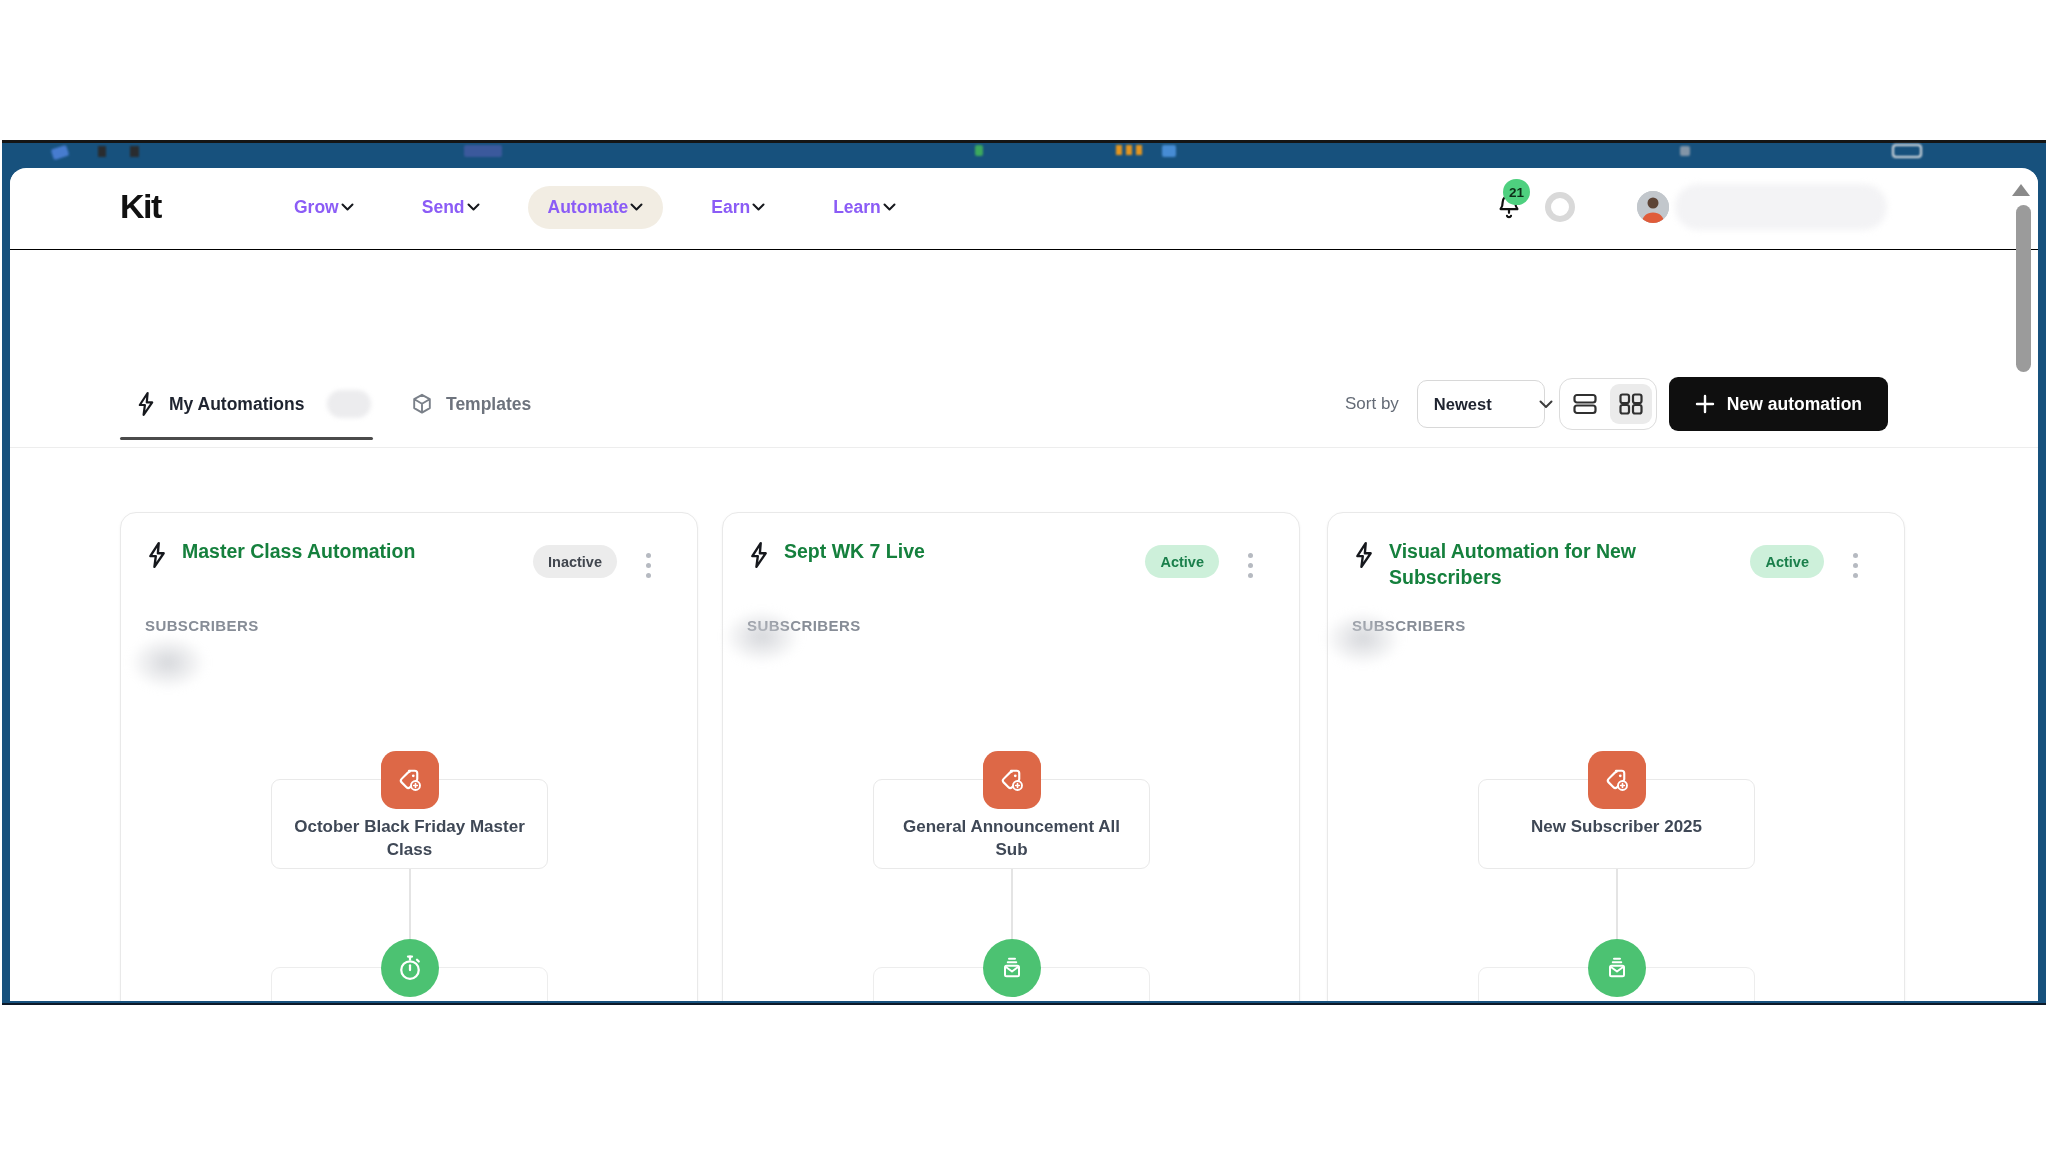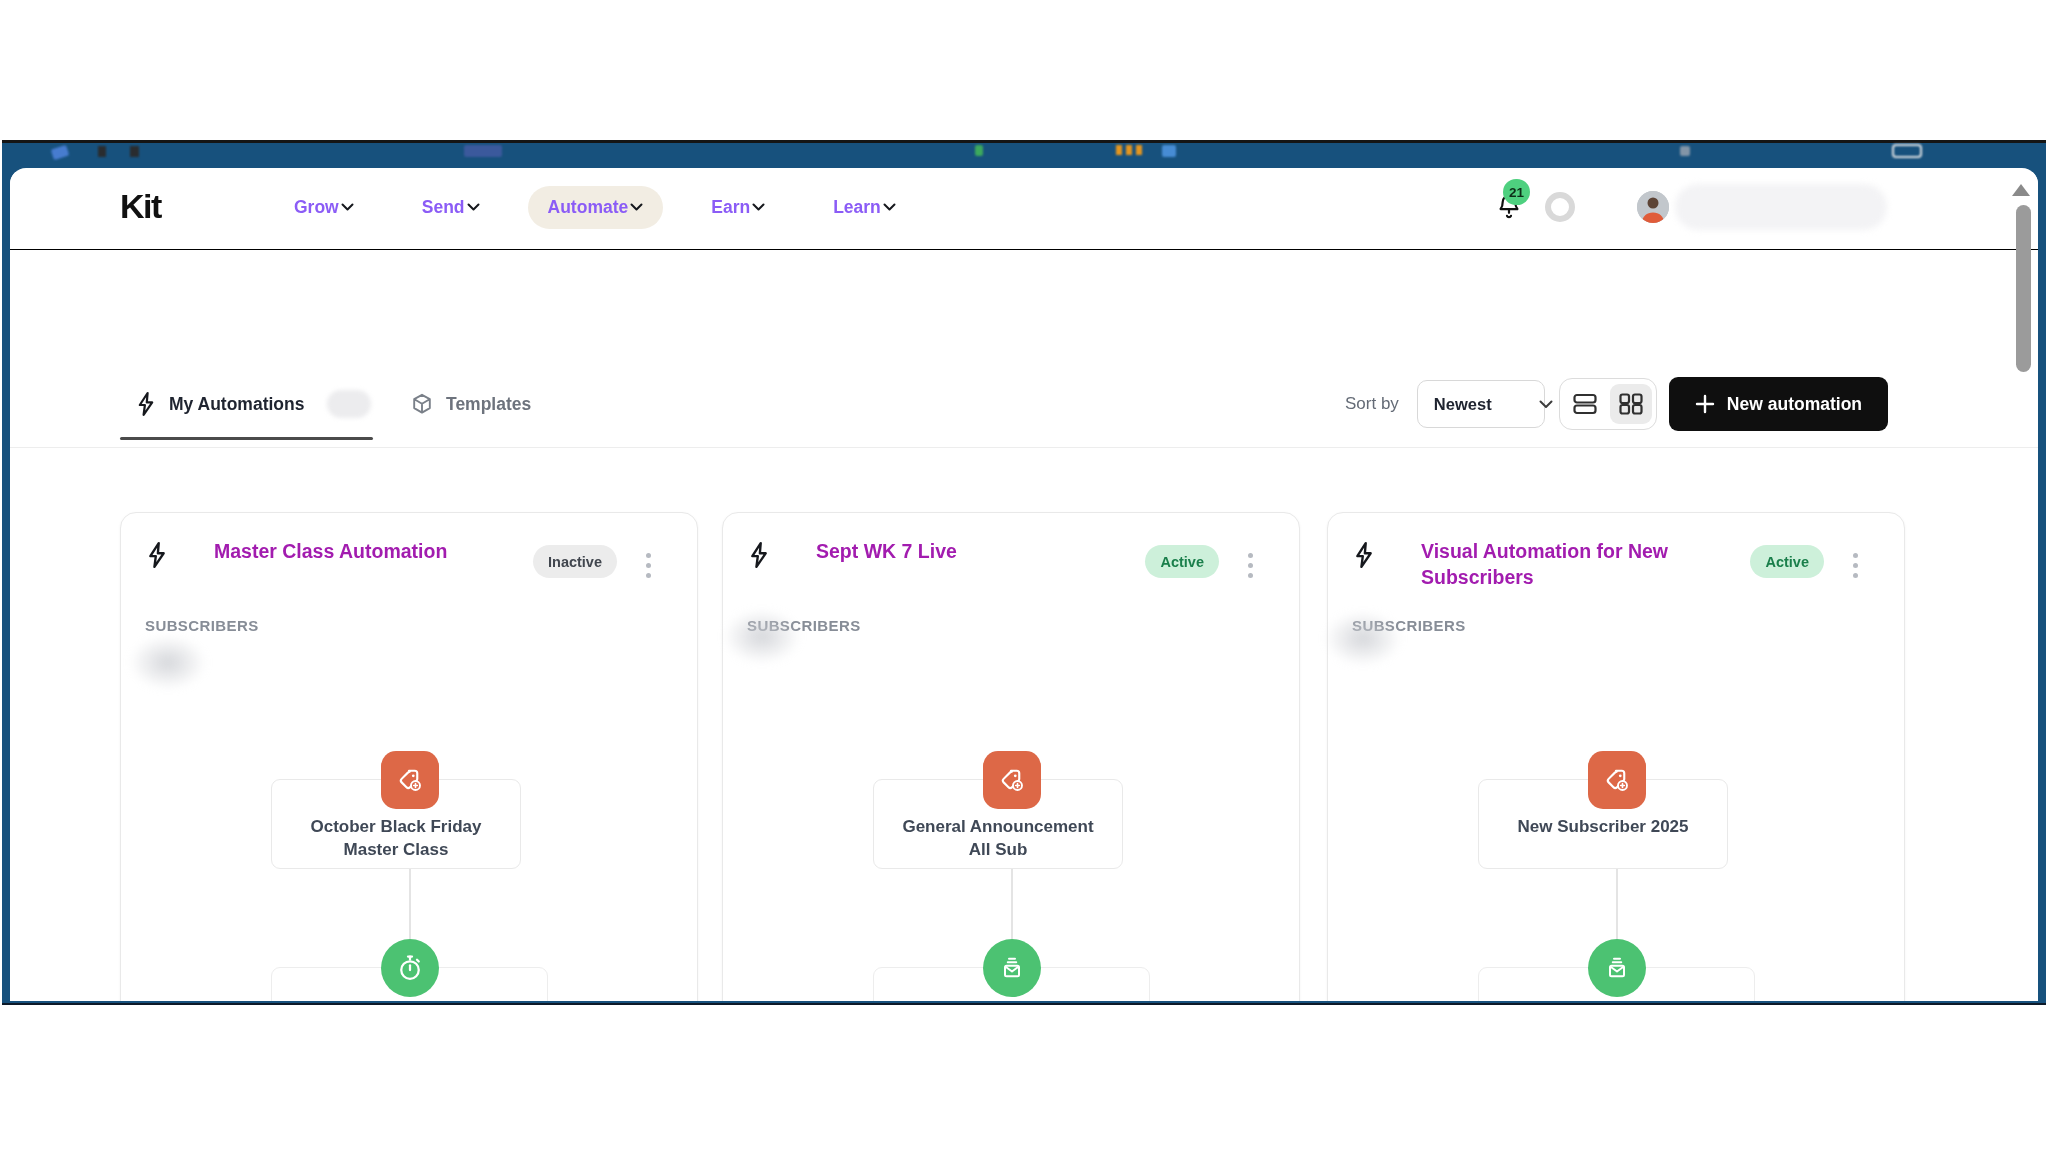--- a/index.html
+++ b/index.html
@@ -52,39 +52,39 @@
   .view-btn.selected { background:#ebebeb; }
   .new-auto-btn { margin-left:12px; height:54px; background:#0f0f0f; border-radius:9px; display:flex; align-items:center;
                   gap:12px; padding:0 26px; cursor:pointer; }
   .new-auto-label { color:#fff; font-size:17.5px; font-weight:700; }
 
   
   .card { position:absolute; top:344px; width:578px; height:540px; background:#fff; border:1px solid #e9e9e9;
           border-radius:16px; box-shadow:0 1px 3px rgba(0,0,0,.05); }
   .card-1 { left:110px; } .card-2 { left:712px; } .card-3 { left:1317px; }
   .card-head { position:absolute; left:24px; top:26px; display:flex; gap:13px; align-items:flex-start; width:330px; }
-  .card-title { font-size:19.5px; font-weight:700; color:#a21caf; line-height:1.32;margin-left:32px; }
+  .card-title { font-size:19.5px; font-weight:700; color:#15803d; line-height:1.32; }
   .badge { position:absolute; right:80px; top:32px; height:33px; border-radius:999px; padding:0 15px;
            display:flex; align-items:center; font-size:14.5px; font-weight:700; }
   .badge--inactive { background:#ececec; color:#41464e; }
   .badge--active { background:#cdf0da; color:#1a7f4b; }
   .kebab { position:absolute; right:42px; top:36px; display:flex; flex-direction:column; gap:5px; padding:4px; cursor:pointer; }
   .kebab i { width:5px; height:5px; border-radius:50%; background:#b6bac1; }
   .subs-label { position:absolute; left:24px; top:104px; font-size:15px; font-weight:600; color:#878d97; letter-spacing:.4px; }
   .subs-blob { position:absolute; width:78px; height:55px; border-radius:50%;
                background:radial-gradient(ellipse at center, rgba(203,205,210,.8), rgba(243,243,245,0) 70%);
                filter:blur(4px); }
   .card-1 .subs-blob { left:8px; top:122px; }
   .card-2 .subs-blob { left:0px; top:96px; }
   .card-3 .subs-blob { left:-4px; top:98px; }
 
   
   .node-icon { position:absolute; left:260px; top:238px; width:58px; height:58px; border-radius:15px; background:#dd6847;
                display:flex; align-items:center; justify-content:center; z-index:3; }
-  .node-box { position:absolute; left:150px; top:266px; width:250px; height:90px; background:#fff;
+  .node-box { position:absolute; left:150px; top:266px; width:277px; height:90px; background:#fff;
               border:1px solid #e9e9e9; border-radius:9px; z-index:2; padding:36px 18px 0;
               text-align:center; font-size:17px; font-weight:700; color:#3f4856; line-height:1.35; }
   .connector { position:absolute; left:288px; top:356px; width:2px; height:100px; background:#e4e4e4; z-index:1; }
   .action-circle { position:absolute; left:260px; top:426px; width:58px; height:58px; border-radius:50%; background:#4cc272;
                    display:flex; align-items:center; justify-content:center; z-index:3; }
   .node-box2 { position:absolute; left:150px; top:454px; width:277px; height:90px; background:#fff;
                border:1px solid #ededed; border-radius:9px; z-index:2; }
 
   
   .scroll-arrow { position:absolute; right:8px; top:16px; width:0; height:0; cursor:pointer;

